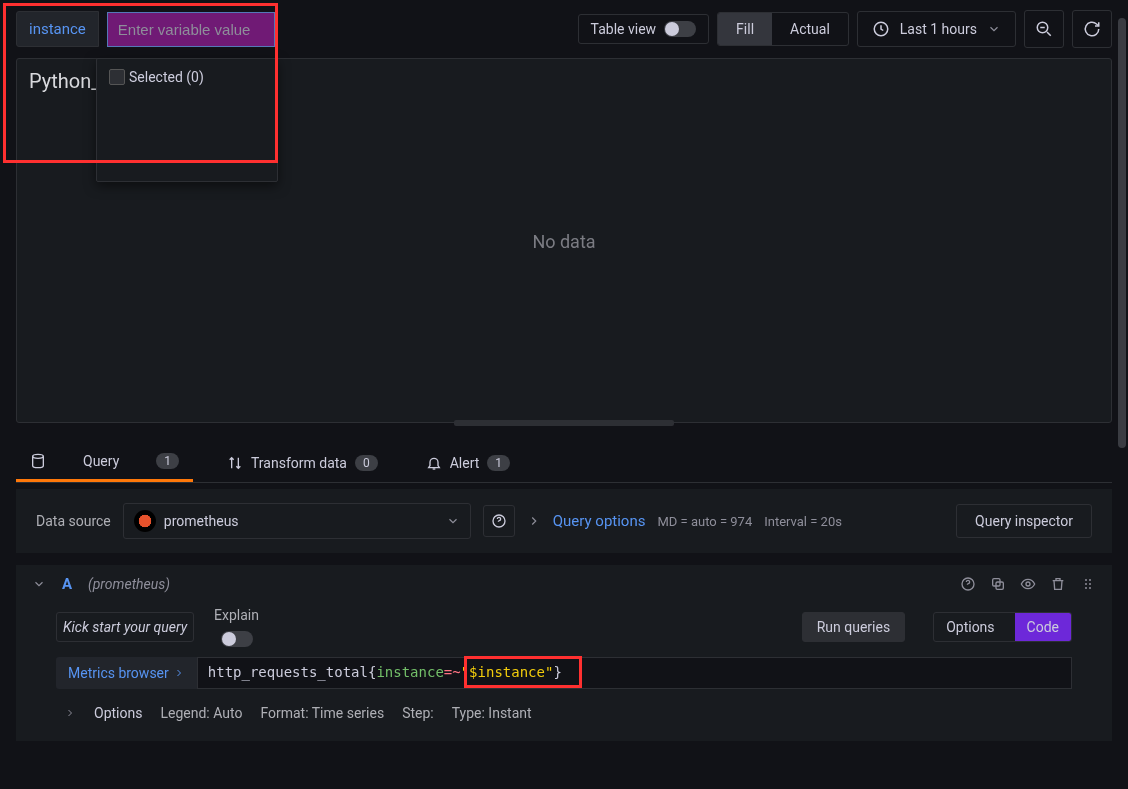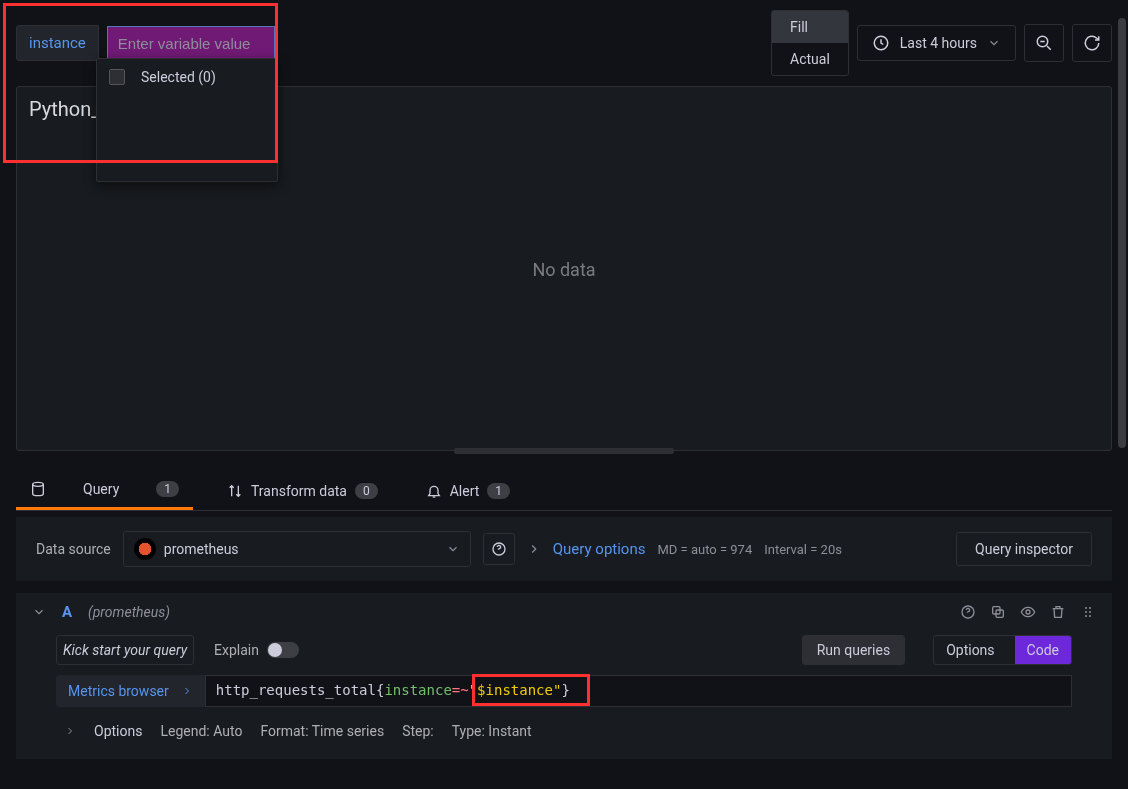--- a/index.html
+++ b/index.html
@@ -58,21 +58,20 @@
   width: 14px; height: 14px;
   background: #ccccdc;
   border-radius: 50%;
   top: 1px; left: 1px;
 }
 .fill-actual {
   display: flex;
   border: 1px solid #2d2f34;
   border-radius: 3px;
   overflow: hidden;
-  flex-direction: column;
 }
 .fa-btn {
   padding: 8px 18px;
   cursor: pointer;
 }
 .fa-btn.active { background: #34363d; }
 .time-picker {
   display: flex;
   align-items: center;
   gap: 10px;
@@ -127,21 +126,21 @@
   width: 182px;
   background: #181b1f;
   border: 1px solid #2d2f34;
   border-radius: 2px;
   z-index: 20;
   box-shadow: 0 4px 12px rgba(0,0,0,0.5);
 }
 .dropdown-item {
   display: flex;
   align-items: flex-end;
-  gap: 16px;
+  gap: 4px;
   padding: 10px 12px;
   cursor: pointer;
 }
 .checkbox {
   width: 16px; height: 16px;
   border: 1px solid #555;
   background: #2d2f34;
   border-radius: 2px;
 }
 .dropdown-spacer { height: 86px; }
@@ -244,21 +243,21 @@
   padding: 4px 40px;
   gap: 20px;
 }
 .kick-start {
   border: 1px solid #2d2f34;
   padding: 6px 6px;
   border-radius: 3px;
   font-size: 14px;
   font-style: italic;
 }
-.explain-grp { display: flex; align-items: center; gap: 8px; color: #aeafb5; }
+.explain-grp { display: flex; align-items: center; gap: 8px; color: #aeafb5; flex-direction: column; }
 .run-queries {
   margin-left: auto;
   border: 1px solid #2d2f34;
   background: #2d2f34;
   padding: 6px 14px;
   border-radius: 3px;
 }
 .builder-code {
   display: flex;
   border: 1px solid #2d2f34;
@@ -276,21 +275,21 @@
   align-items: stretch;
 }
 .metrics-browser {
   background: #22252b;
   color: #5794f2;
   padding: 8px 12px;
   border-radius: 3px 0 0 3px;
   font-size: 14px;
   display: flex;
   align-items: center;
-  gap: 12px;
+  gap: 4px;
 }
 .code-editor {
   flex: 1;
   background: #111217;
   border: 1px solid #2d2f34;
   padding: 6px 10px;
   font-family: Menlo, Monaco, monospace;
   font-size: 14px;
   color: #ccccdc;
   position: relative;
@@ -330,32 +329,36 @@
   border-radius: 4px;
 }
 </style>
 </head>
 <body>
 
 <div class="top-bar">
   <span class="var-label">instance</span>
   <input class="var-input" placeholder="Enter variable value" style="">
   <div class="spacer"></div>
+  <div class="table-view-toggle">
+    <span>Table view</span>
+    <span class="toggle-switch"></span>
+  </div>
   <div class="fill-actual">
     <div class="fa-btn active">Fill</div>
     <div class="fa-btn">Actual</div>
   </div>
   <div class="time-picker">
     <span>
       <svg width="18" height="18" viewBox="0 0 24 24" fill="none" stroke="#ccccdc" stroke-width="2">
           <circle cx="12" cy="12" r="9"></circle>
           <path d="M12 7v5l3 2"></path>
         </svg>
     </span>
-    <span>Last 4 hours</span>
+    <span>Last 1 hours</span>
     <span>
       <svg width="14" height="14" viewBox="0 0 24 24" fill="none" stroke="#8e8e9a" stroke-width="2">
           <path d="M6 9l6 6 6-6"></path>
         </svg>
     </span>
   </div>
   <div class="icon-btn">
     <svg width="18" height="18" viewBox="0 0 24 24" fill="none" stroke="#ccccdc" stroke-width="2">
         <circle cx="10" cy="10" r="7"></circle>
         <path d="M21 21l-5-5M7 10h6"></path>

